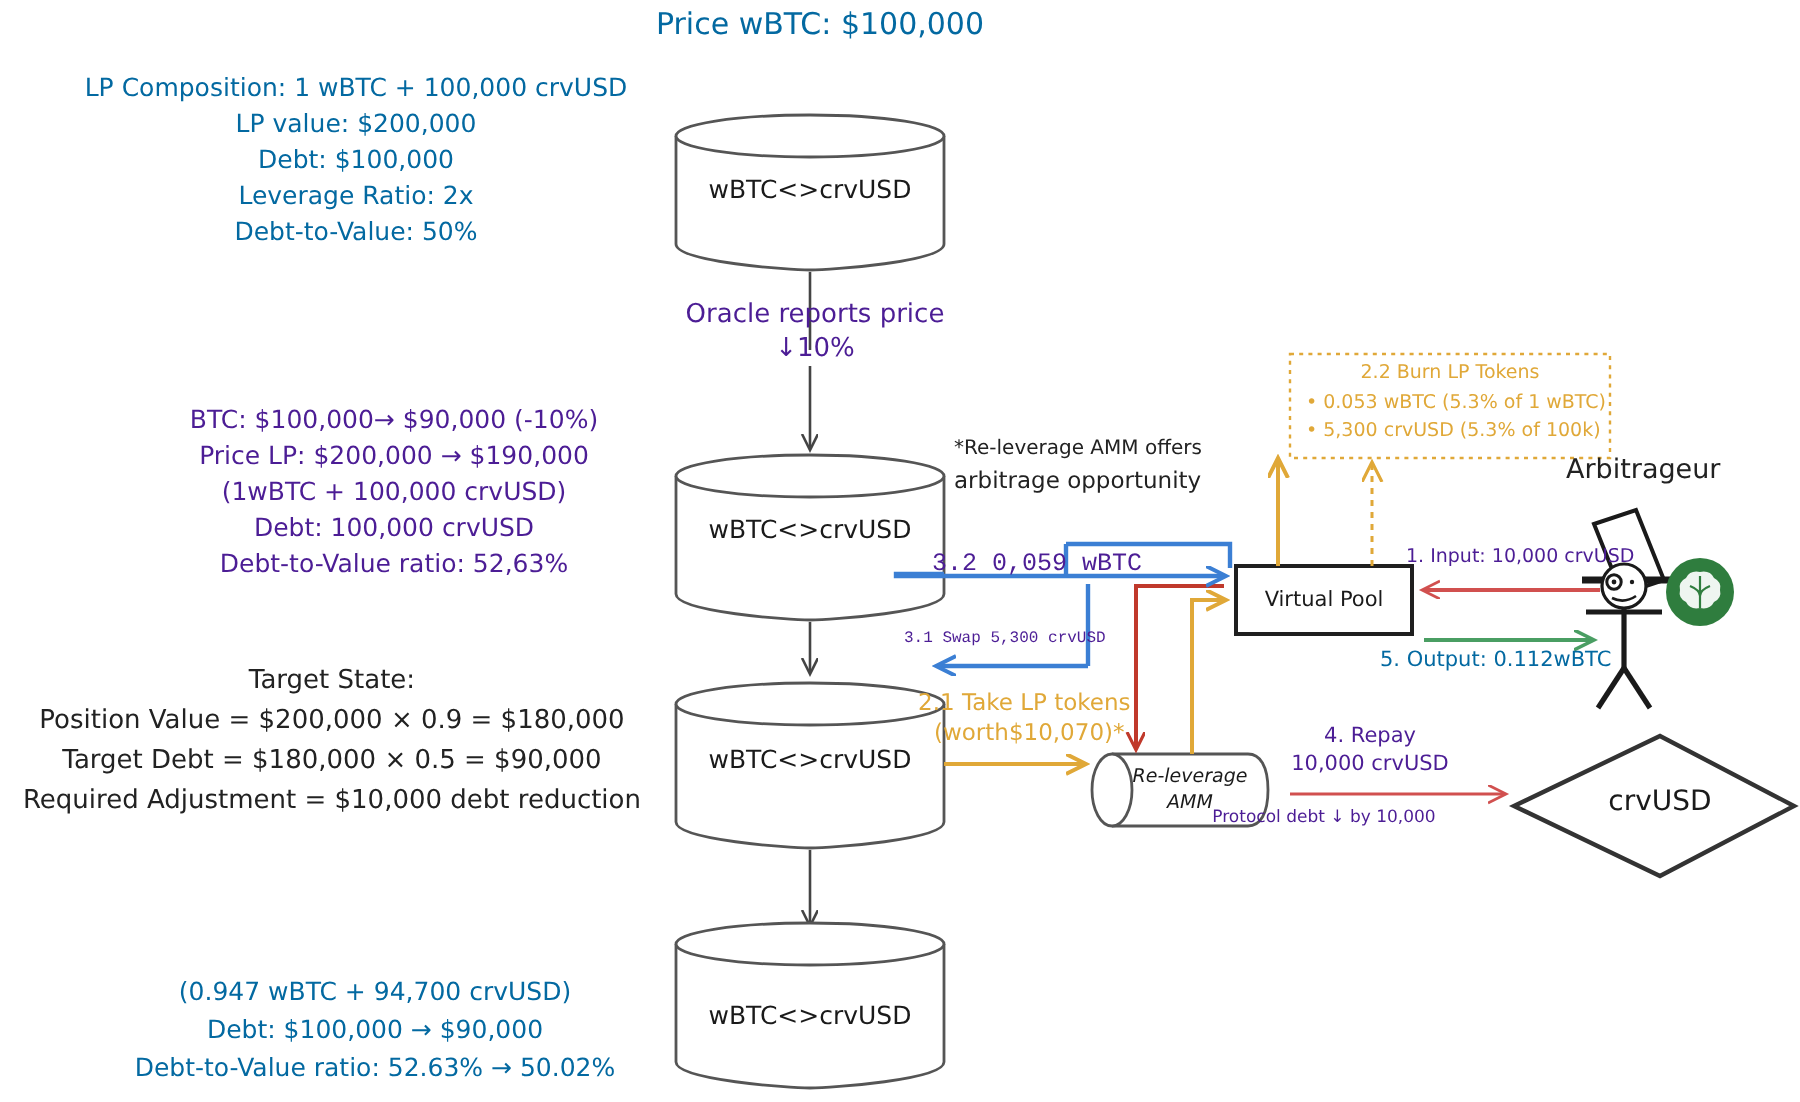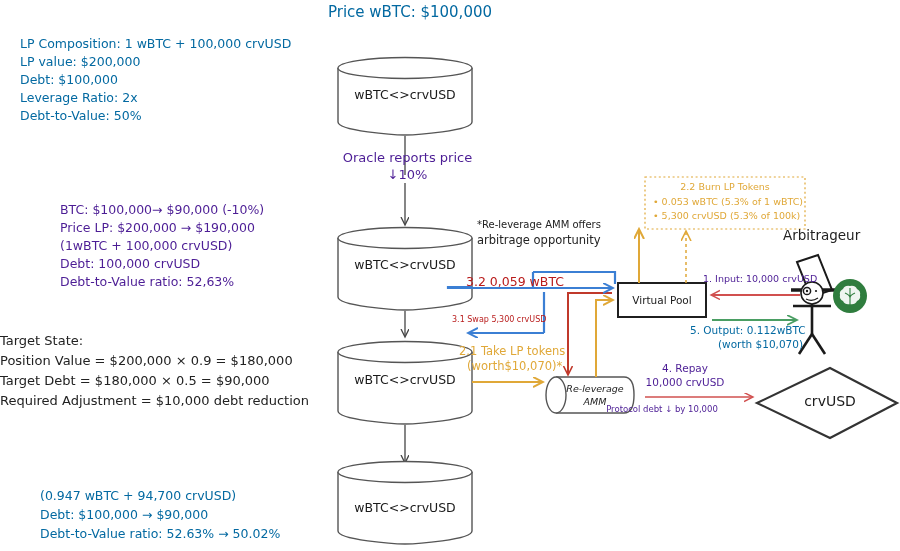--- a/index.html
+++ b/index.html
@@ -7,23 +7,23 @@
   body{
     width:900px;height:551px;background:#ffffff;overflow:hidden;
     font-family:"DejaVu Sans","Liberation Sans",sans-serif;
     position:relative;
   }
   #stage{position:absolute;left:0;top:0;width:900px;height:551px;}
   .txt{position:absolute;white-space:pre;line-height:1.18;}
   .green{color:#0369a1;}
   .red{color:#4c1d95;}
   .black{color:#222222;}
-  .blue{color:#b91c1c;}
+  .blue{color:#4c1d95;font-family:Liberation Mono, monospace;}
   .orange{color:#e0a838;}
-  .right{text-align:left;}
+  .right{text-align:center;}
   .center{text-align:center;}
   .left{text-align:left;}
   svg{position:absolute;left:0;top:0;overflow:visible;}
   .cyl-label{position:absolute;text-align:center;color:#1a1a1a;
     font-family:"DejaVu Sans","Liberation Sans",sans-serif;white-space:nowrap;}
 </style>
 </head>
 <body>
 
 <div id="stage">
@@ -206,15 +206,14 @@
 
   <div class="txt blue left" style="left:452px;top:315px;width:180px;font-size:8px;">3.1 Swap 5,300 crvUSD</div>
 
   <div class="txt blue left" style="left:466px;top:275px;width:180px;font-size:12.5px;">3.2 0,059 wBTC</div>
 
   <div class="txt red center" style="left:625px;top:362px;width:120px;font-size:10.5px;">4. Repay</div>
   <div class="txt red center" style="left:625px;top:376px;width:120px;font-size:10.5px;">10,000 crvUSD</div>
   <div class="txt red center" style="left:592px;top:404px;width:140px;font-size:8.5px;">Protocol debt ↓ by 10,000</div>
 
   <div class="txt green left" style="left:690px;top:324px;width:180px;font-size:10.5px;">5. Output: 0.112wBTC</div>
-  <div class="txt green left" style="left:718px;top:338px;width:180px;font-size:10.5px;">(worth $10,070)</div>
 
 </div>
 
 </body></html>

